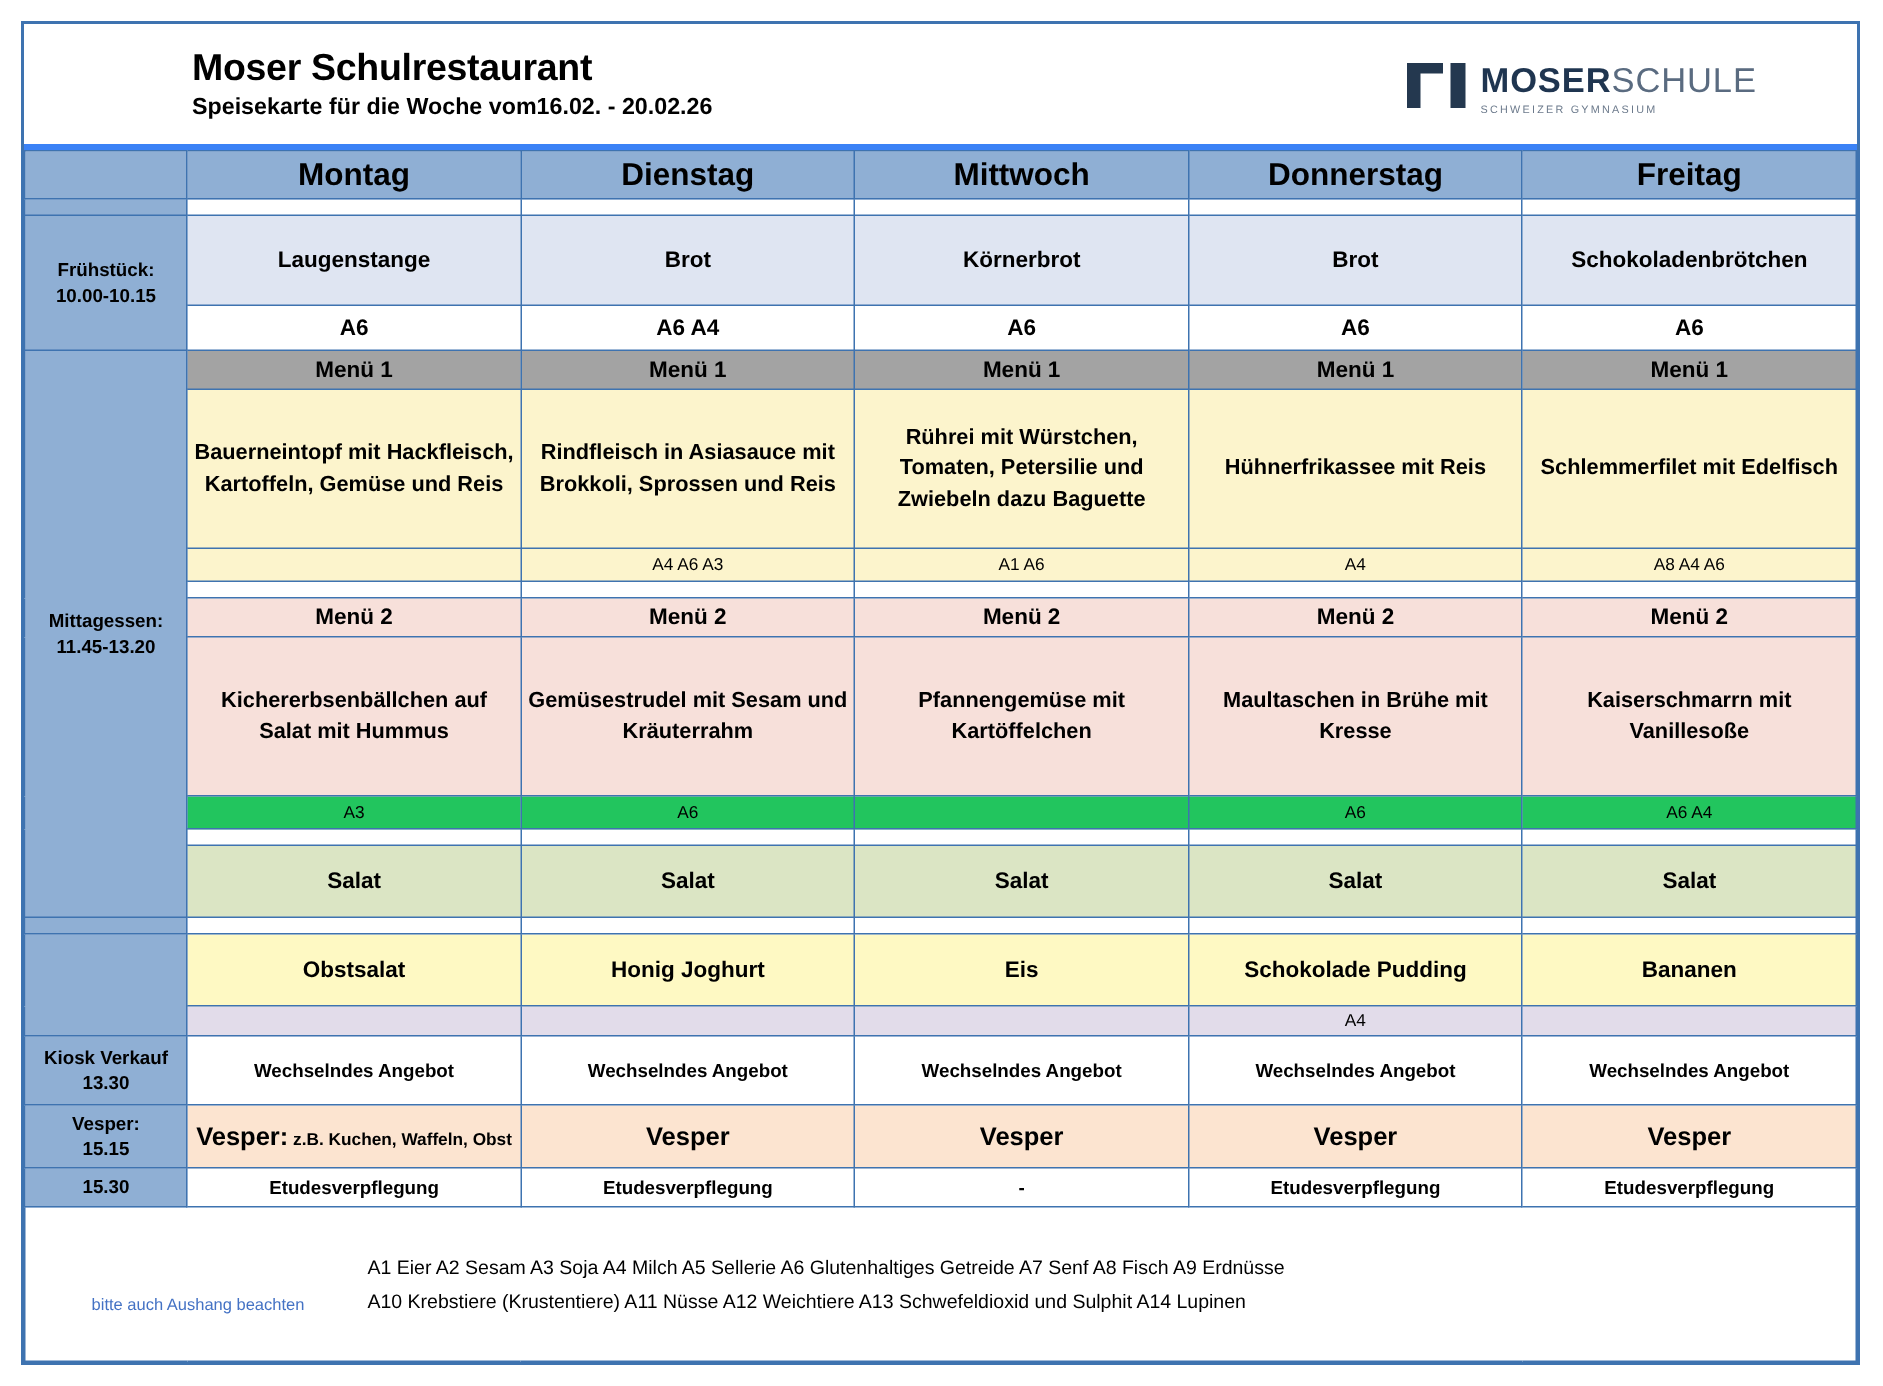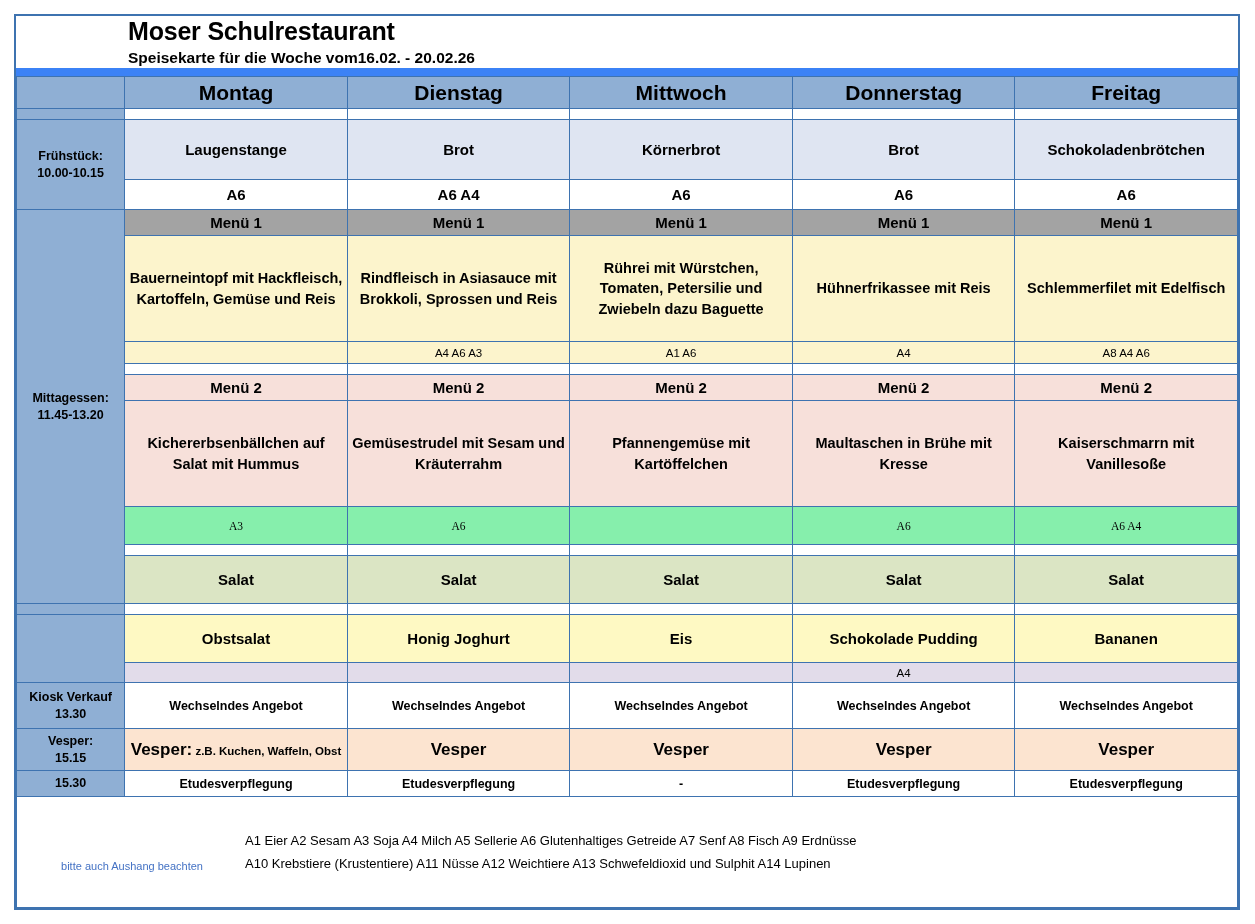--- a/index.html
+++ b/index.html
@@ -27,24 +27,24 @@
     height: 896px;
     border: 2px solid #3E73B0;
     box-sizing: border-box;
     display: flex;
     flex-direction: column;
     background: #ffffff;
   }
 
   
   .header {
-    height: 60px;
+    height: 84px;
     display: flex;
     align-items: stretch;
-    border-bottom: 8px solid #3b82f6;
+    border-bottom: 4px solid #3b82f6;
     box-sizing: border-box;
     background: #ffffff;
   }
   .header-spacer { width: 108px; flex: none; }
   .header-titles {
     flex: 1 1 auto;
     display: flex;
     flex-direction: column;
     justify-content: center;
     padding-left: 4px;
@@ -135,21 +135,21 @@
 
   .bk      { background: #DFE5F2; font-size: 15px; font-weight: bold; height: 60px; }
   .bk-code { background: #FFFFFF; font-size: 15px; font-weight: bold; height: 30px; }
 
   .m1-head { background: #a3a3a3; font-size: 15px; font-weight: bold; height: 26px; }
   .m1-body { background: #FCF4CC; font-size: 14.5px; font-weight: bold; line-height: 1.42; height: 106px; }
   .m1-code { background: #FCF4CC; font-size: 11.5px; font-weight: normal; height: 22px; }
 
   .m2-head { background: #F7E0DA; font-size: 15px; font-weight: bold; height: 26px; }
   .m2-body { background: #F7E0DA; font-size: 14.5px; font-weight: bold; line-height: 1.42; height: 106px; }
-  .m2-code { background: #86efac; font-size: 11.5px; font-weight: normal; height: 38px; font-family: Liberation Serif, serif; }
+  .m2-code { background: #22c55e; font-size: 11.5px; font-weight: normal; height: 22px; }
 
   .sal     { background: #DBE5C4; font-size: 15px; font-weight: bold; height: 48px; }
   .des     { background: #fef9c3; font-size: 15px; font-weight: bold; height: 48px; }
   .des-code{ background: #E2DCEA; font-size: 11.5px; font-weight: normal; height: 20px; }
 
   .kiosk   { background: #FFFFFF; font-size: 12.5px; font-weight: bold; height: 46px; }
   .vesper  { background: #FCE4D0; font-size: 17px; font-weight: bold; height: 42px; line-height: 1.25; }
   .vesper .v-small { font-size: 11.5px; font-weight: bold; }
   .etu     { background: #FFFFFF; font-size: 12.5px; font-weight: bold; height: 26px; }
 
@@ -205,20 +205,34 @@
   <div class="sheet">
 
     <div class="header">
       <div class="header-spacer"></div>
       <div class="header-titles">
         <div class="title-main">Moser Schulrestaurant</div>
         <div class="title-row2">
           <span class="title-sub">Speisekarte für die Woche vom</span>
           <span class="title-date">16.02. - 20.02.26</span>
         </div>
+      </div>
+      <div class="logo-wrap">
+        <span class="logo-mark">
+          <svg width="40" height="30" viewBox="0 0 40 30" aria-hidden="true">
+            <path d="M0 0 L24 0 L24 7 L9 7 L9 30 L0 30 Z" fill="#24384F"></path>
+            <rect x="29" y="0" width="10" height="30" fill="#24384F"></rect>
+          </svg>
+        </span>
+        <span class="logo-text">
+          <span class="logo-name">
+            <span class="bold">MOSER</span><span class="light">SCHULE</span>
+          </span>
+          <span class="logo-tag">SCHWEIZER GYMNASIUM</span>
+        </span>
       </div>
     </div>
 
     <table class="menu">
       <colgroup>
         <col class="c-label">
           <col class="c-day">
           <col class="c-day">
           <col class="c-day">
           <col class="c-day">

